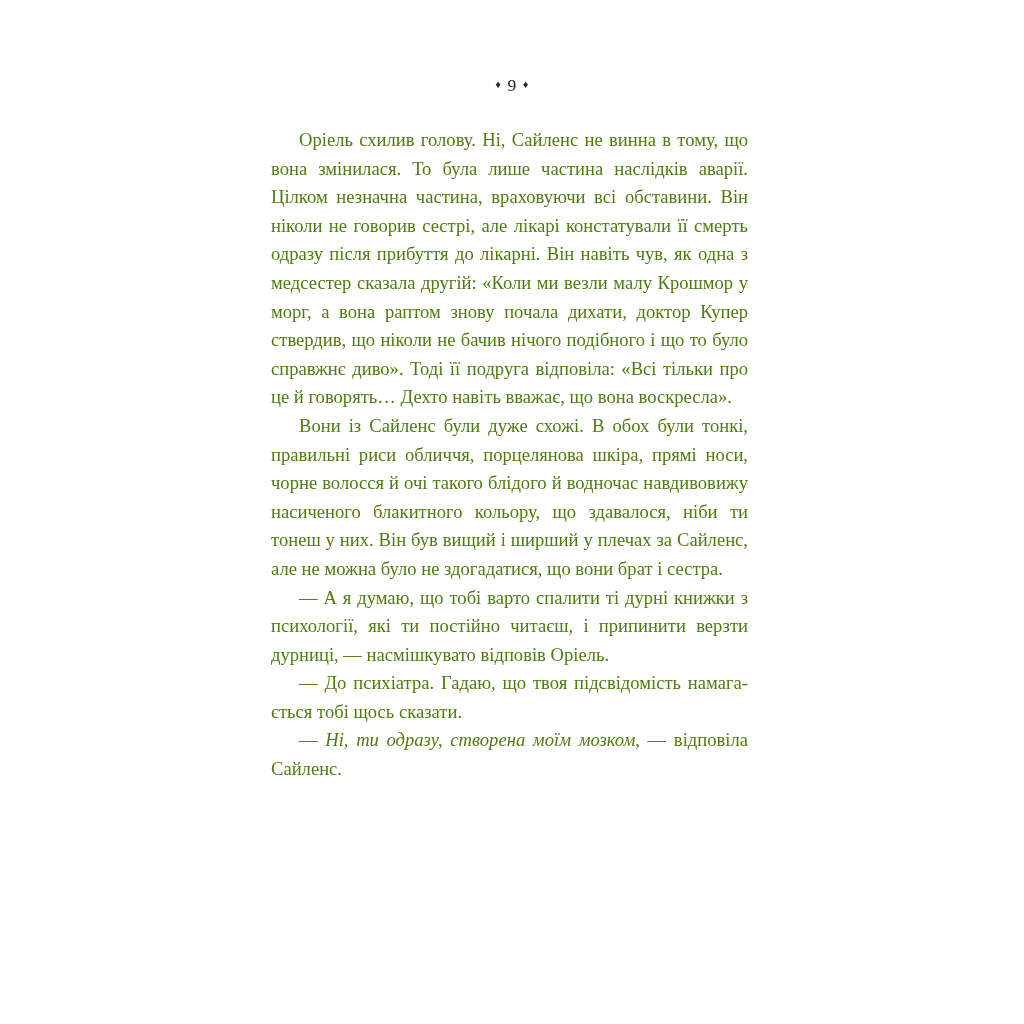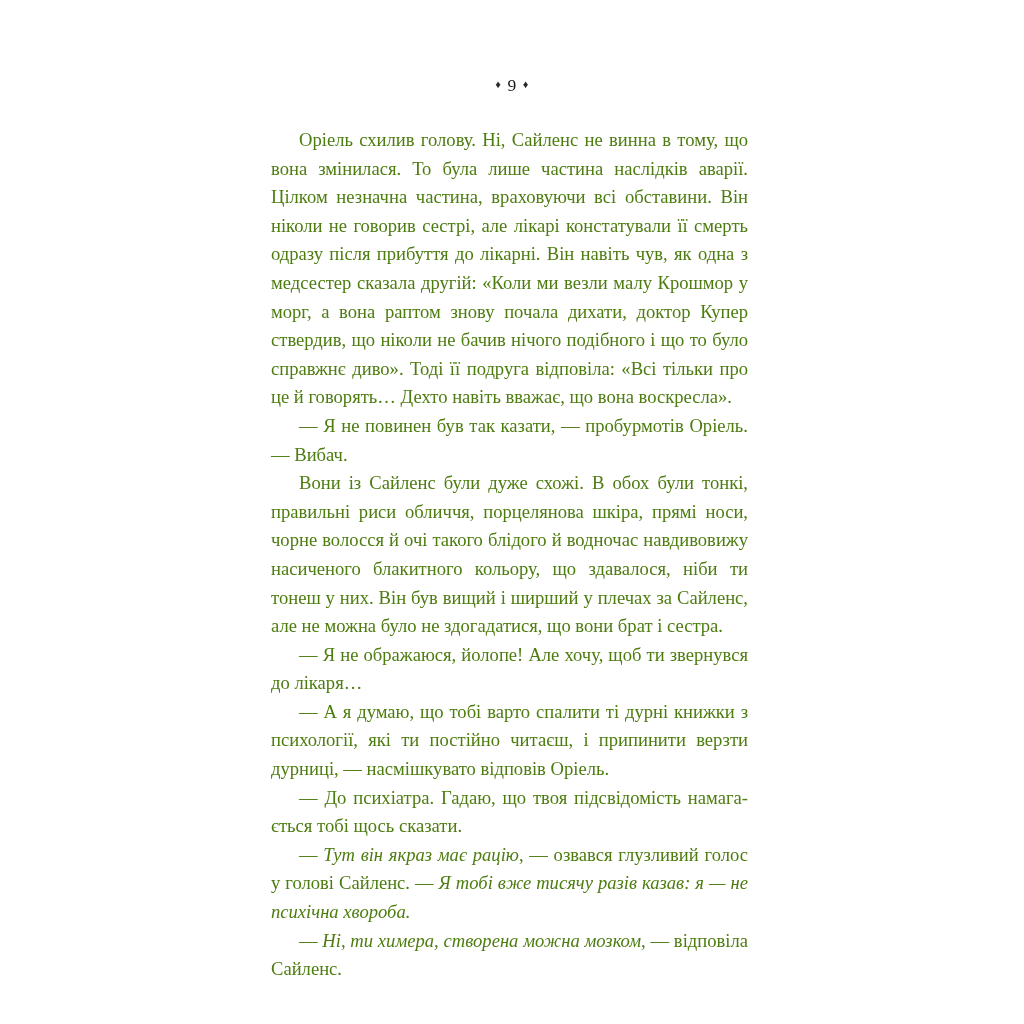--- a/index.html
+++ b/index.html
@@ -70,22 +70,19 @@
 <body>
 
 <div class="page">
 
   <div class="page-header">
     <span class="folio-orn">♦</span><span class="folio-num">9</span><span class="folio-orn">♦</span>
   </div>
 
   <div class="text-block">
     <p>Оріель схилив голову. Ні, Сайленс не винна в тому, що вона змінилася. То була лише частина наслідків аварії. Цілком незначна частина, враховуючи всі обставини. Він ніколи не говорив сестрі, але лікарі констатували її смерть одразу після прибуття до лікарні. Він навіть чув, як одна з медсестер сказала другій: «Коли ми везли малу Крошмор у морг, а вона раптом знову почала дихати, доктор Купер ствердив, що ніколи не бачив нічого подібного і що то було справжнє диво». Тоді її подруга відповіла: «Всі тільки про це й говорять… Дехто навіть вважає, що вона воскресла».</p>
-    <p>— Я не повинен був так казати, — пробурмотів Оріель. — Вибач.</p>
     <p>Вони із Сайленс були дуже схожі. В обох були тонкі, правильні риси обличчя, порцелянова шкіра, прямі носи, чорне волосся й очі такого блідого й водночас навдивовижу насиченого блакитного кольору, що здавалося, ніби ти тонеш у них. Він був вищий і ширший у плечах за Сайленс, але не можна було не здогадатися, що вони брат і сестра.</p>
-    <p>— Я не ображаюся, йолопе! Але хочу, щоб ти звернувся до лікаря…</p>
     <p>— А я думаю, що тобі варто спалити ті дурні книжки з психології, які ти постійно читаєш, і припинити верзти дурниці, — насмішкувато відповів Оріель.</p>
     <p>— До психіатра. Гадаю, що твоя підсвідомість намага-ється тобі щось сказати.</p>
-    <p>— <em>Тут він якраз має рацію</em>, — озвався глузливий голос у голові Сайленс. — <em>Я тобі вже тисячу разів казав: я — не психічна хвороба.</em></p>
-    <p>— <em>Ні, ти химера, створена можна мозком</em>, — відповіла Сайленс.</p>
+    <p>— <em>Ні, ти одразу, створена моїм мозком</em>, — відповіла Сайленс.</p>
   </div>
 
 </div>
 
 </body></html>

